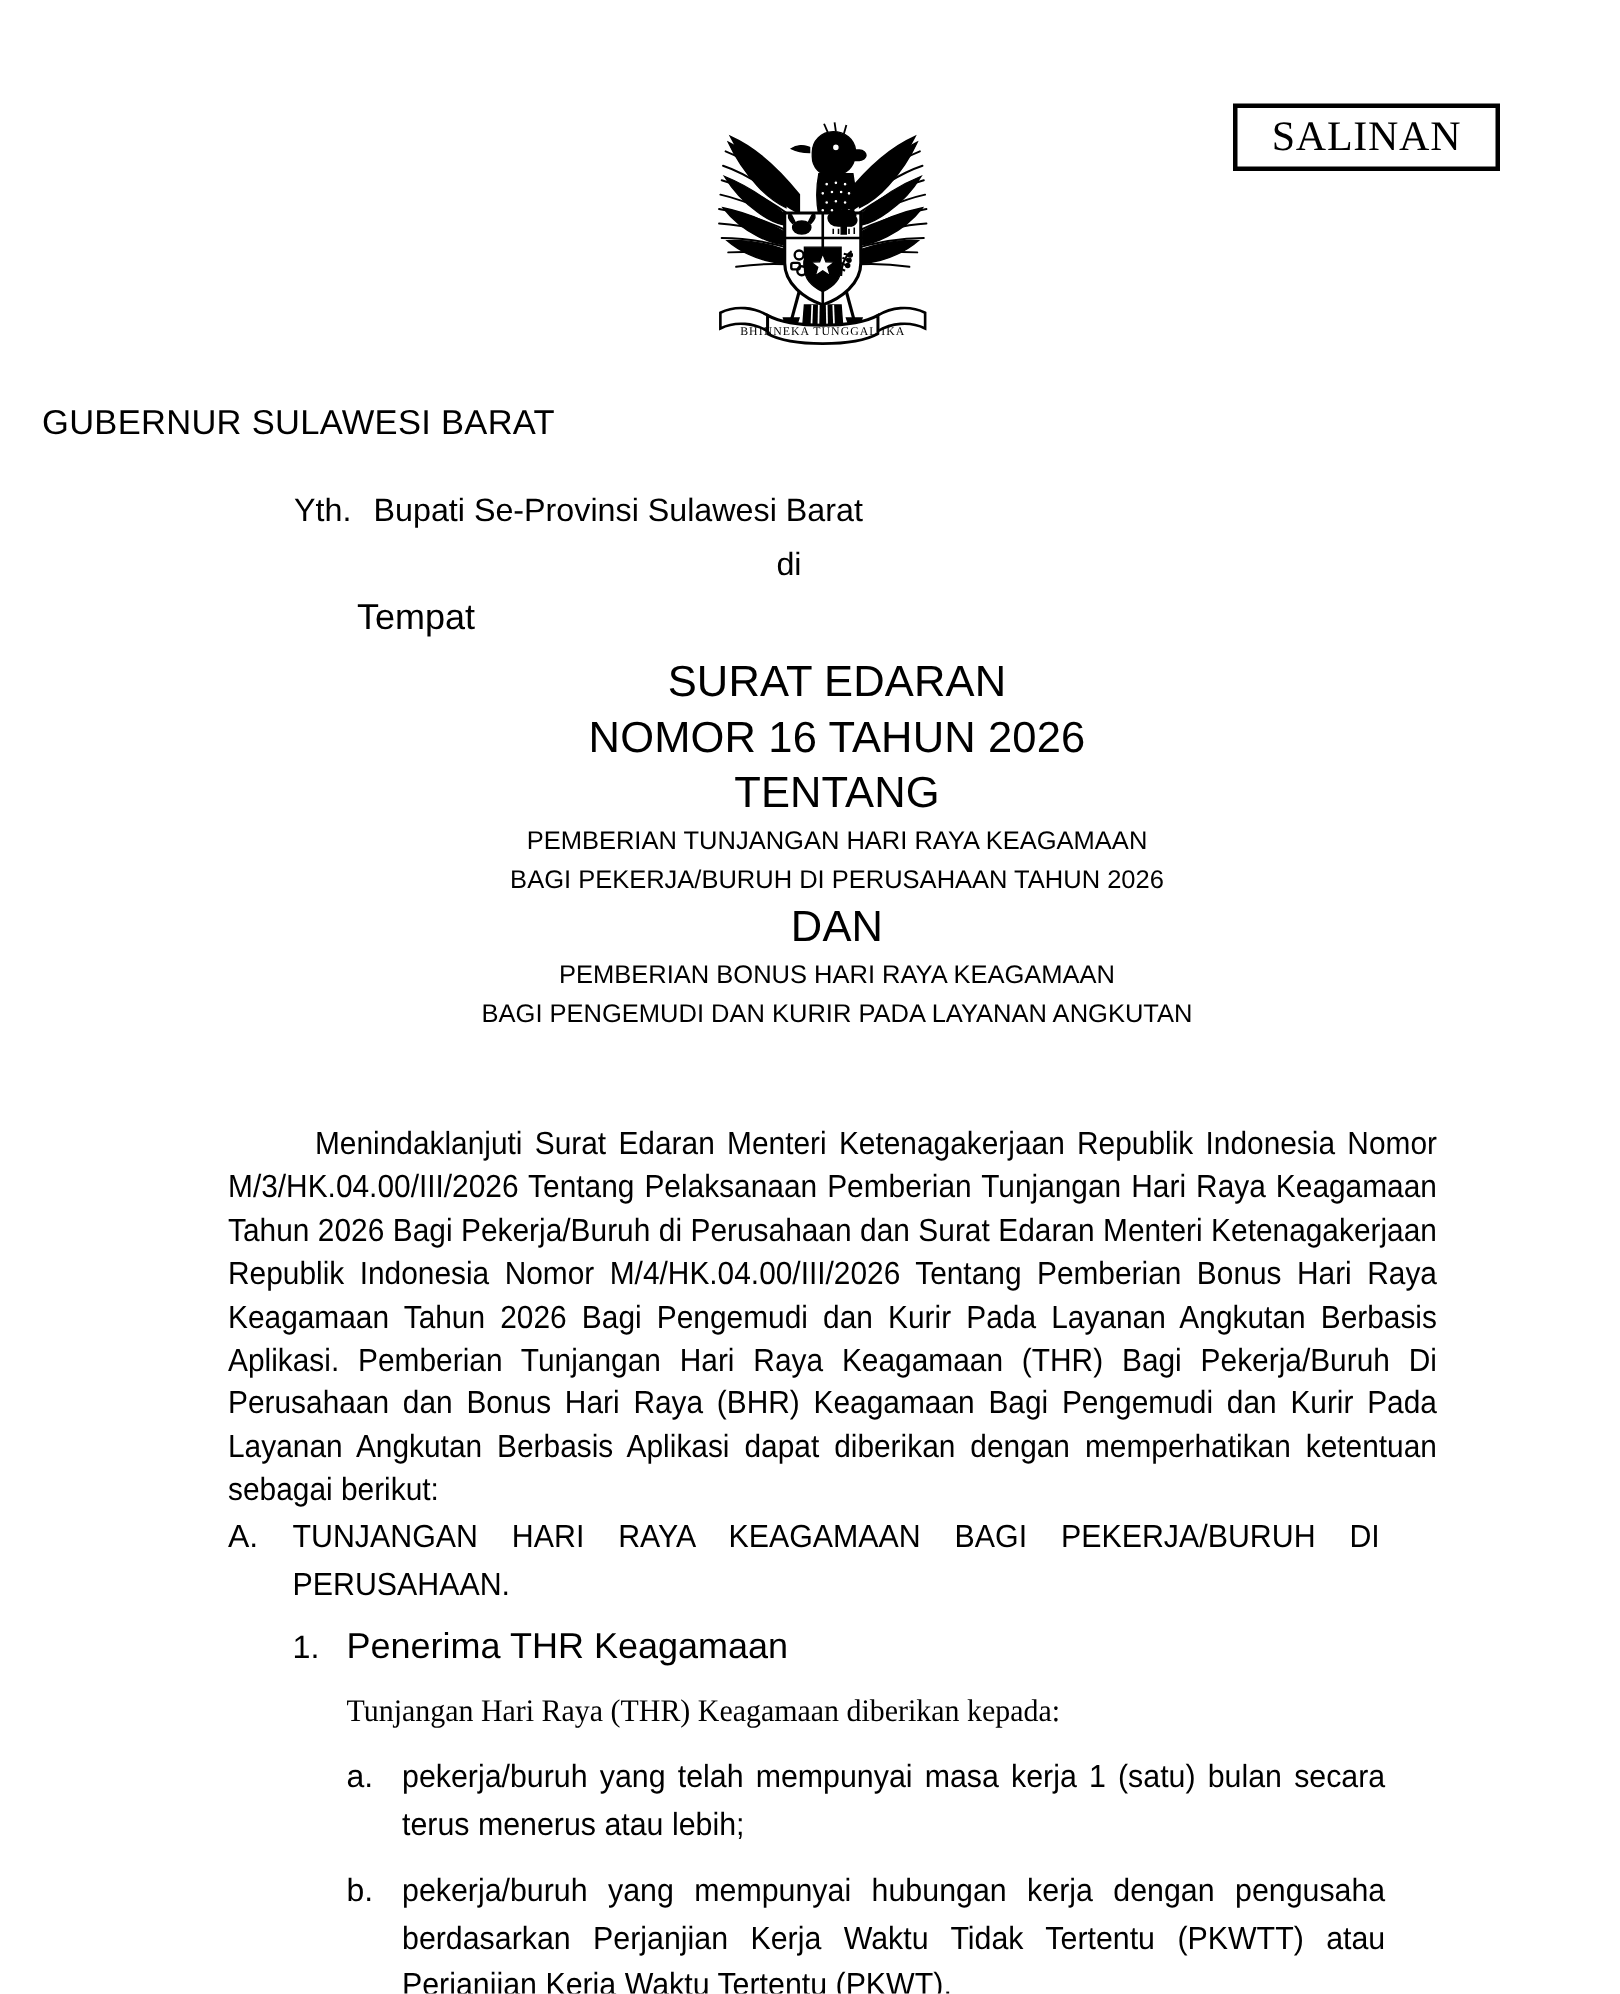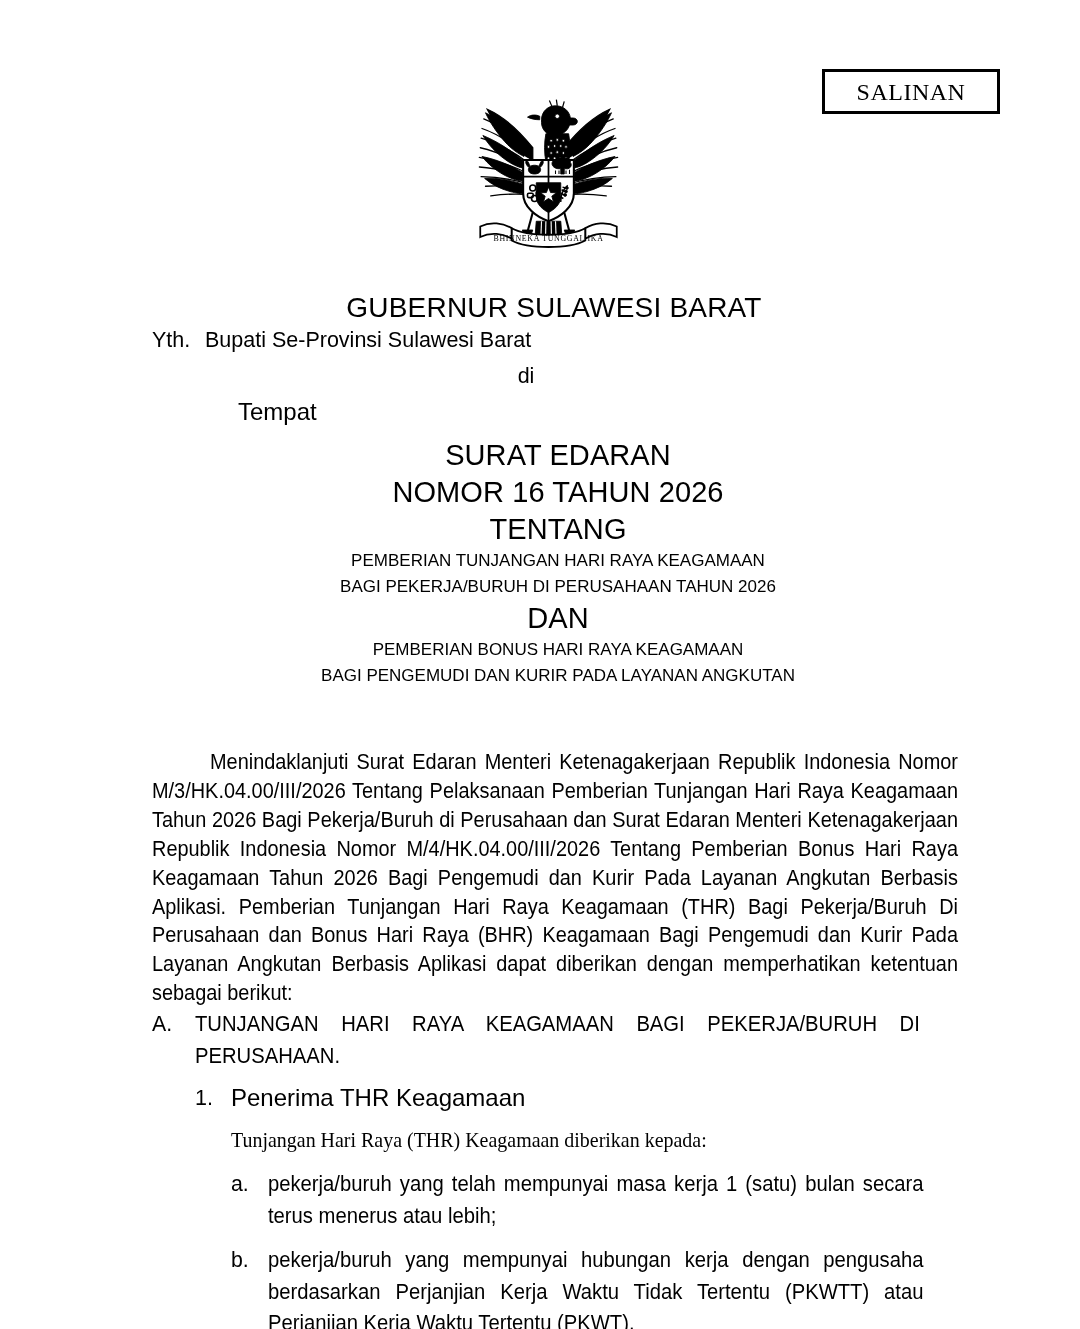--- a/index.html
+++ b/index.html
@@ -33,59 +33,60 @@
     width: 178px;
     height: 45px;
     border: 3px solid #000;
     box-sizing: border-box;
     display: flex;
     align-items: center;
     justify-content: center;
   }
   .salinan-box .salinan-text {
     font-family: "Liberation Serif", "DejaVu Serif", serif;
-    font-size: 24px;
+    font-size: 28px;
     letter-spacing: 0.5px;
     line-height: 1;
     color: #000;
   }
 
   
   .emblem-wrap {
     position: absolute;
     left: 461px;
-    top: 90px;
+    top: 72px;
     width: 175px;
     height: 175px;
   }
   .emblem-wrap svg { display: block; width: 100%; height: 100%; }
 
   
   .institution {
     position: absolute;
     left: 0;
-    top: 292px;
+    top: 268px;
     width: 1080px;
-    text-align: center;
-    font-size: 28px;
+    text-align: left;
+    font-size: 23px;
     letter-spacing: 0.2px;
   }
   .institution .inst-inner { display: inline-block; margin-left: 28px; }
 
   
   .addressee {
     position: absolute;
     left: 152px;
     top: 324px;
     width: 700px;
   }
   .addr-line1 {
     font-size: 21.5px;
     line-height: 32px;
     white-space: nowrap;
+    margin-left: 44px;
   }
   .addr-line1 .yth { display: inline-block; width: 53px; }
   .addr-line2 {
     font-size: 21.5px;
     line-height: 32px;
     padding-left: 48px;
     margin-top: 4px;
     text-align: center;
   }
   .addr-line3 {

